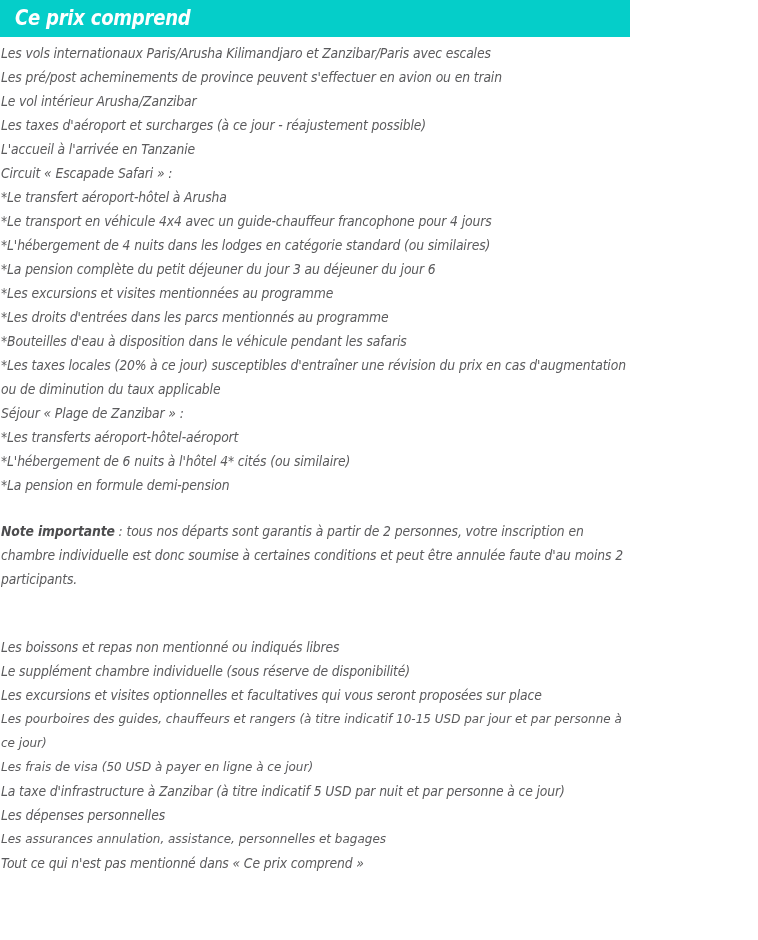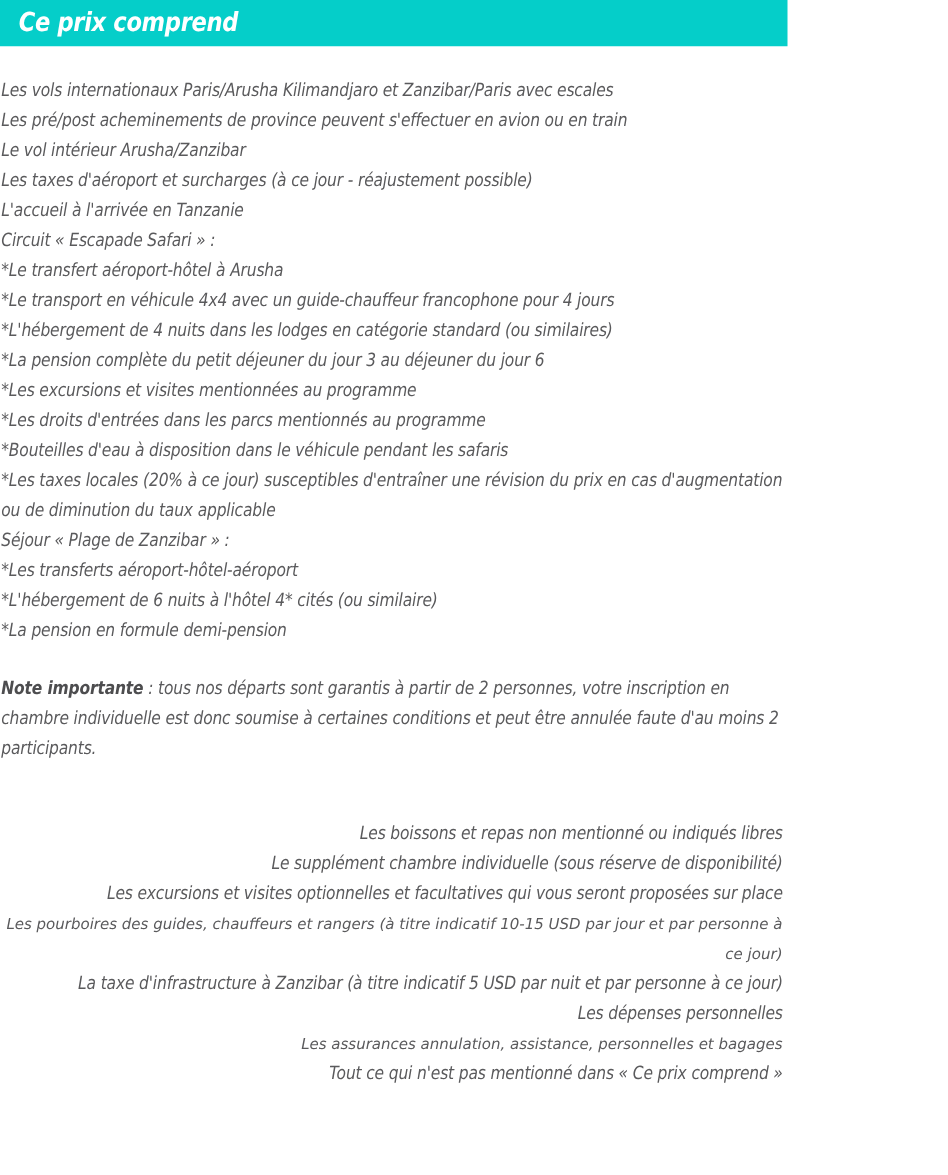--- a/index.html
+++ b/index.html
@@ -85,24 +85,24 @@
     white-space: normal;
   }
 
   .note strong {
     font-weight: bold;
     font-style: italic;
     color: #4d4d4f;
   }
 
   
-  .gap-top-1  { padding-top: 24px; }
+  .gap-top-1  { padding-top: 4px; }
   .gap-note   { padding-top: 22px; }
   .gap-before-header-2 { height: 44px; }
-  .gap-top-2  { padding-top: 0; text-align: right; }
+  .gap-top-2  { padding-top: 0; }
 </style>
 </head>
 <body>
 
 <div class="page">
 
   <div class="section-header">
     <div class="title">Ce prix comprend</div>
   </div>
 
@@ -132,19 +132,20 @@
   </div>
 
   <div class="gap-before-header-2"></div>
 
 
   <div class="section-body gap-top-2">
     <div class="line">Les boissons et repas non mentionné ou indiqués libres</div>
     <div class="line">Le supplément chambre individuelle (sous réserve de disponibilité)</div>
     <div class="line">Les excursions et visites optionnelles et facultatives qui vous seront proposées sur place</div>
     <div class="line wide wrap">Les pourboires des guides, chauffeurs et rangers (à titre indicatif 10-15 USD par jour et par personne à ce jour)</div>
+    <div class="line wide">Les frais de visa (50 USD à payer en ligne à ce jour)</div>
     <div class="line">La taxe d'infrastructure à Zanzibar (à titre indicatif 5 USD par nuit et par personne à ce jour)</div>
     <div class="line">Les dépenses personnelles</div>
     <div class="line wide">Les assurances annulation, assistance, personnelles et bagages</div>
     <div class="line">Tout ce qui n'est pas mentionné dans « Ce prix comprend »</div>
   </div>
 
 </div>
 
 </body></html>

